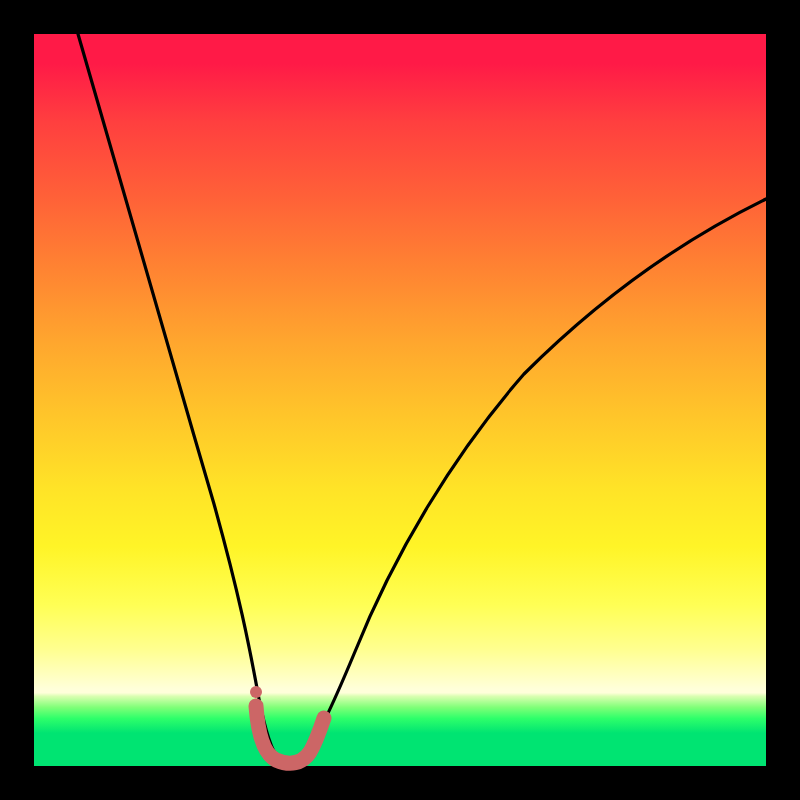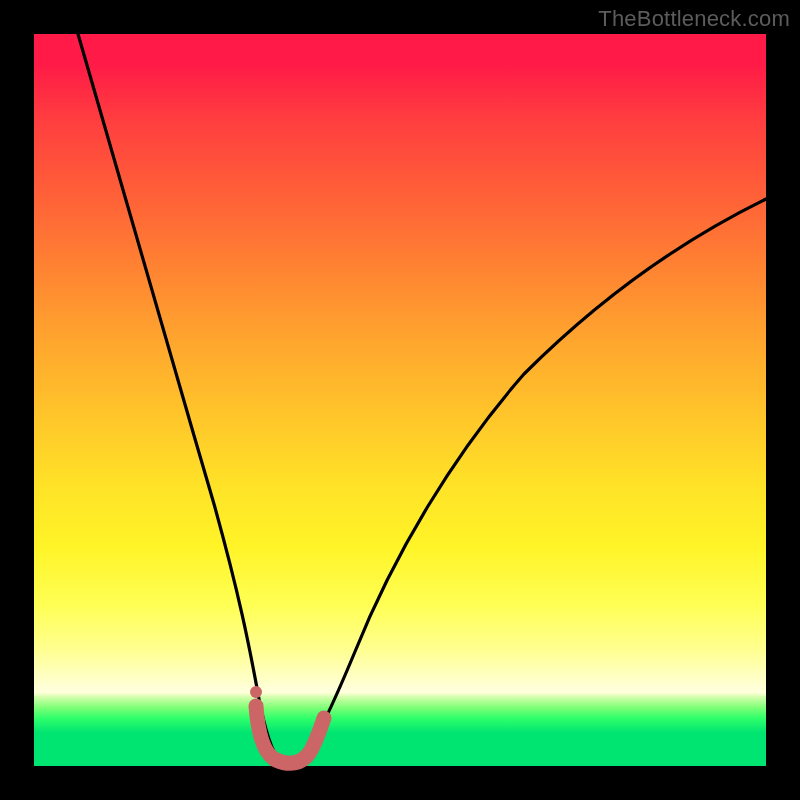--- a/index.html
+++ b/index.html
@@ -84,14 +84,13 @@
                C 560 270, 640 210, 732 165" fill="none" stroke="#000" stroke-width="3.2" stroke-linecap="round"></path>
 
       <circle cx="222" cy="658" r="6" fill="#cc6666"></circle>
       <path d="M 222 672
                C 224 700, 230 720, 242 726
                C 256 732, 268 730, 276 718
                C 282 708, 286 696, 290 684" fill="none" stroke="#cc6666" stroke-width="15" stroke-linecap="round"></path>
     </svg>
 
   </div>
-  <div class="watermark">TheBottleneck.com</div>
 </div>
 
 </body></html>

